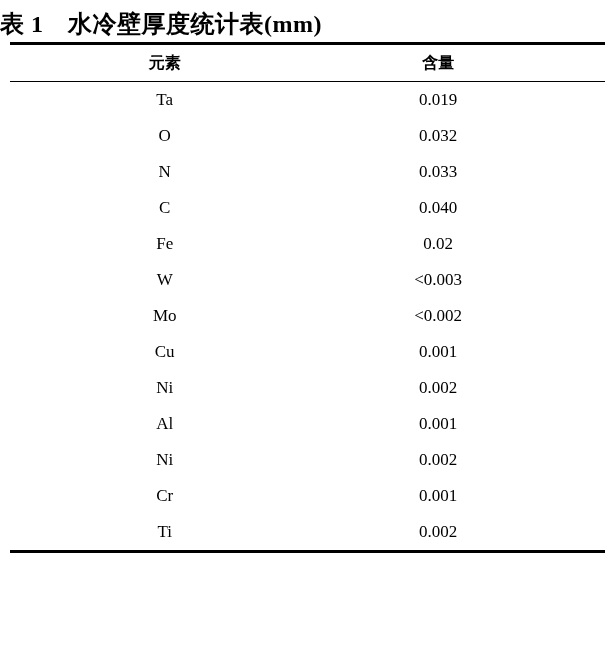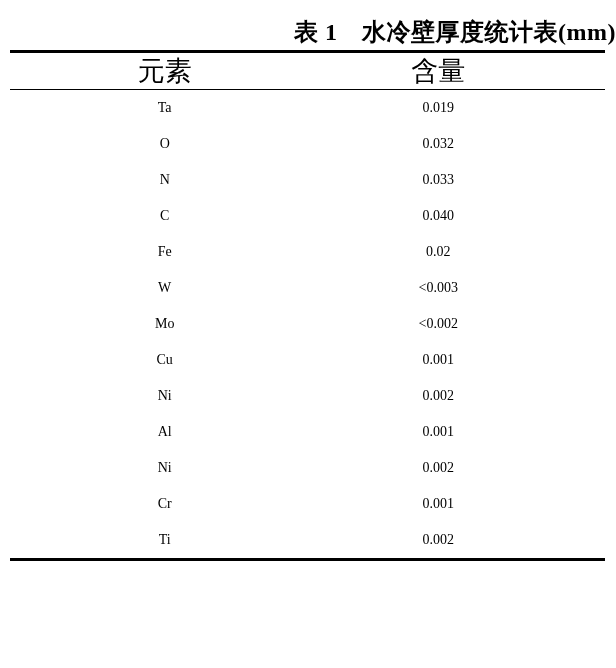--- a/index.html
+++ b/index.html
@@ -14,22 +14,22 @@
     font-family: "Liberation Serif", "DejaVu Serif", serif;
     overflow: hidden;
   }
   .page {
     width: 616px;
     height: 668px;
     background: #ffffff;
   }
   .table-title {
     height: 34px;
-    padding-top: 16px;
-    text-align: right;
+    padding-top: 8px;
+    text-align: left;
     font-weight: 700;
     font-size: 24px;
     letter-spacing: 0.5px;
     font-family: "Liberation Serif", "DejaVu Serif", serif;
   }
   table.data-table {
     width: 595px;
     margin-left: 10px;
     border-collapse: collapse;
     border-top: 3px solid #000000;
@@ -40,26 +40,27 @@
   col.col-value   { width: 48%; }
   thead tr {
     border-bottom: 1.5px solid #000000;
   }
   th, td {
     height: 36px;
     padding: 0;
     text-align: center;
     vertical-align: middle;
     font-weight: 400;
-    font-size: 14px;
+    font-size: 17px;
     line-height: 36px;
     font-family: "Liberation Serif", "DejaVu Serif", serif;
   }
   th {
-    font-size: 27px;
+    font-size: 16px;
+    font-weight: bold;
   }
   th:nth-child(2), td:nth-child(2) {
     padding-right: 48px;
   }
 </style>
 </head>
 <body>
 
 <div class="page">
 

